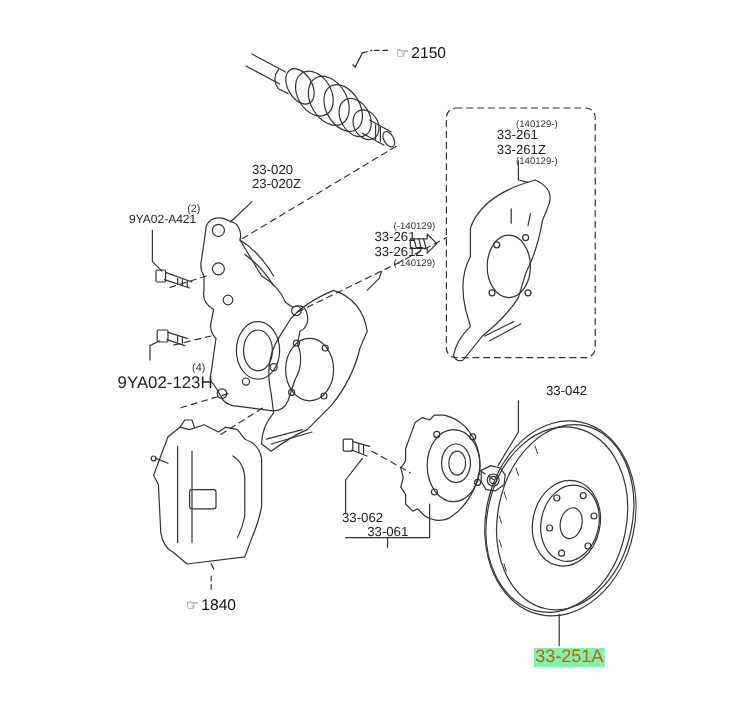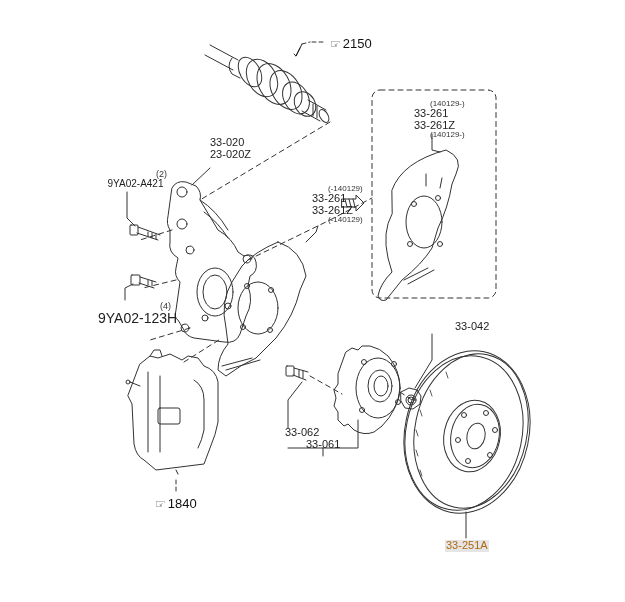--- a/index.html
+++ b/index.html
@@ -3,21 +3,21 @@
 <meta charset="utf-8">
 <style>
   html, body { margin:0; padding:0; background:#ffffff; }
   body { width:625px; height:602px; position:relative; overflow:hidden;
          font-family:"Liberation Sans", sans-serif; }
   #diagram { position:absolute; left:0; top:0; width:625px; height:602px; }
   .lbl { position:absolute; font-family:"Liberation Sans", sans-serif; color:#222; white-space:nowrap; line-height:1.05; }
   .pn  { font-size:11px; }
   .sm  { font-size:8px; color:#333;margin-left:16px; }
   .ref { font-size:13px; color:#111; }
-  .hl  { font-size:11px; color:#b06a10; background:#e5e5e5; padding:0 1px; }
+  .hl  { font-size:15px; color:#b06a10; background:#86efac; padding:0 1px; }
   .center { text-align:center; }
   .hand { font-size:12px; display:inline-block; transform:scaleX(-1); margin-right:2px; }
 </style>
 </head>
 <body>
 
 <div id="diagram">
   <svg width="625" height="602" viewBox="0 0 625 602" fill="none" stroke="#333" stroke-width="1" stroke-linejoin="round" stroke-linecap="round">
 
     <g>

